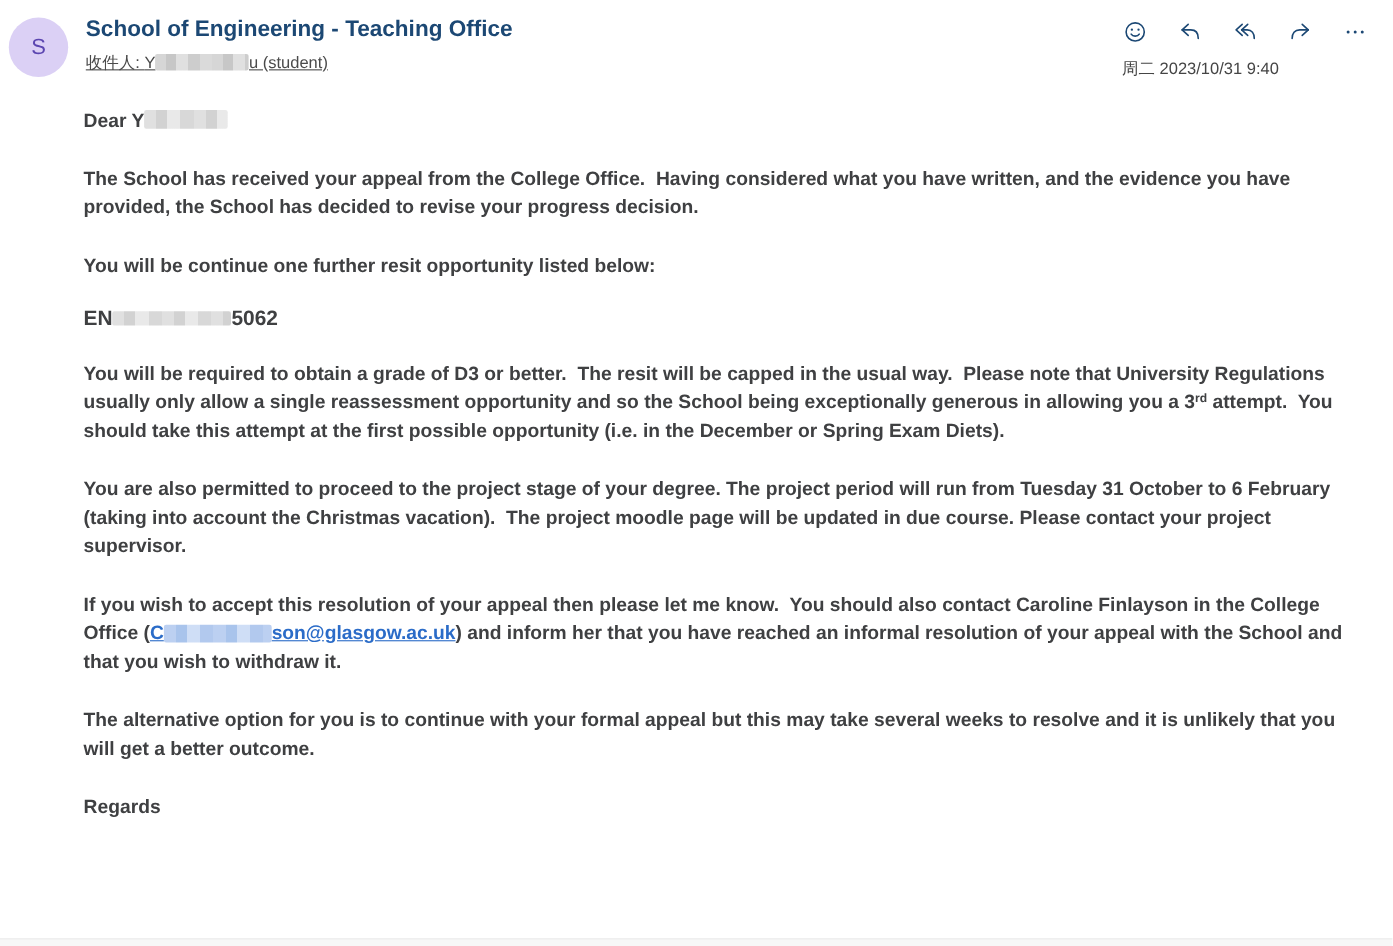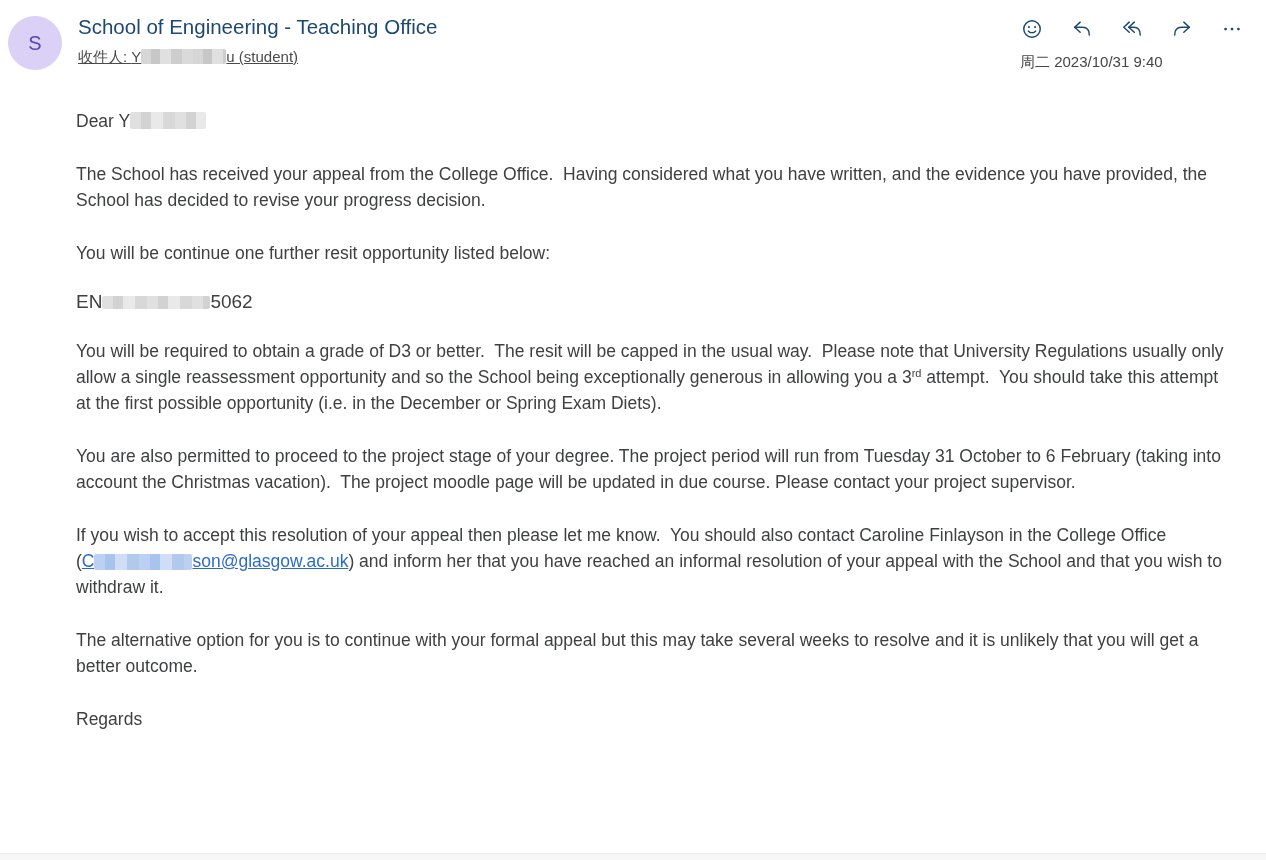--- a/index.html
+++ b/index.html
@@ -26,21 +26,21 @@
     font-size: 20px;
     display: flex; align-items: center; justify-content: center;
     flex: 0 0 auto;
     margin-top: 2px;
     cursor: pointer;
   }
   .sender-block { margin-left: 16px; flex: 1 1 auto; min-width: 0; }
   .sender {
     margin: 0;
     font-size: 20.5px;
-    font-weight: 400;
+    font-weight: 700;
     color: #1c4874;
     line-height: 1.3;
     cursor: pointer;
   }
   .to-line {
     margin-top: 7px;
     font-size: 15px;
     color: #4a4a4a;
     text-decoration: underline;
   }
@@ -66,21 +66,21 @@
     white-space: nowrap;
   }
 
   
   .email-body {
     padding: 24px 34px 0 76px;
     font-size: 17.5px;
     line-height: 26px;
     color: #3f4042;
   }
-  .email-body p { margin: 12px 0 27px 0; white-space: pre-wrap; }
+  .email-body p { margin: 0 0 27px 0; white-space: pre-wrap; font-weight: bold; }
   .course-code { font-size: 19px; line-height: 18px; }
   .para-bold { font-weight: 700; color: #333437; }
   .email-link {
     color: #2b6cc8;
     text-decoration: underline;
     cursor: pointer;
     white-space: nowrap;
   }
   sup.ordinal { font-size: 11px; line-height: 0; vertical-align: 6px; }
 

